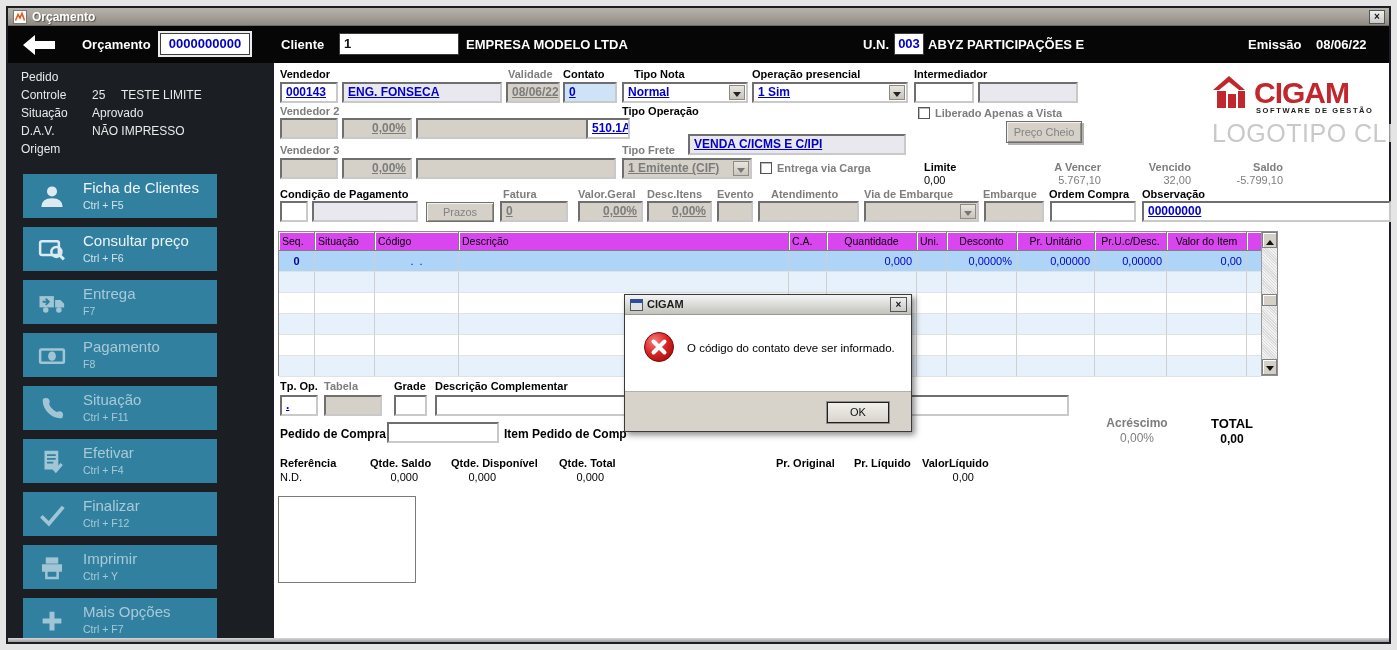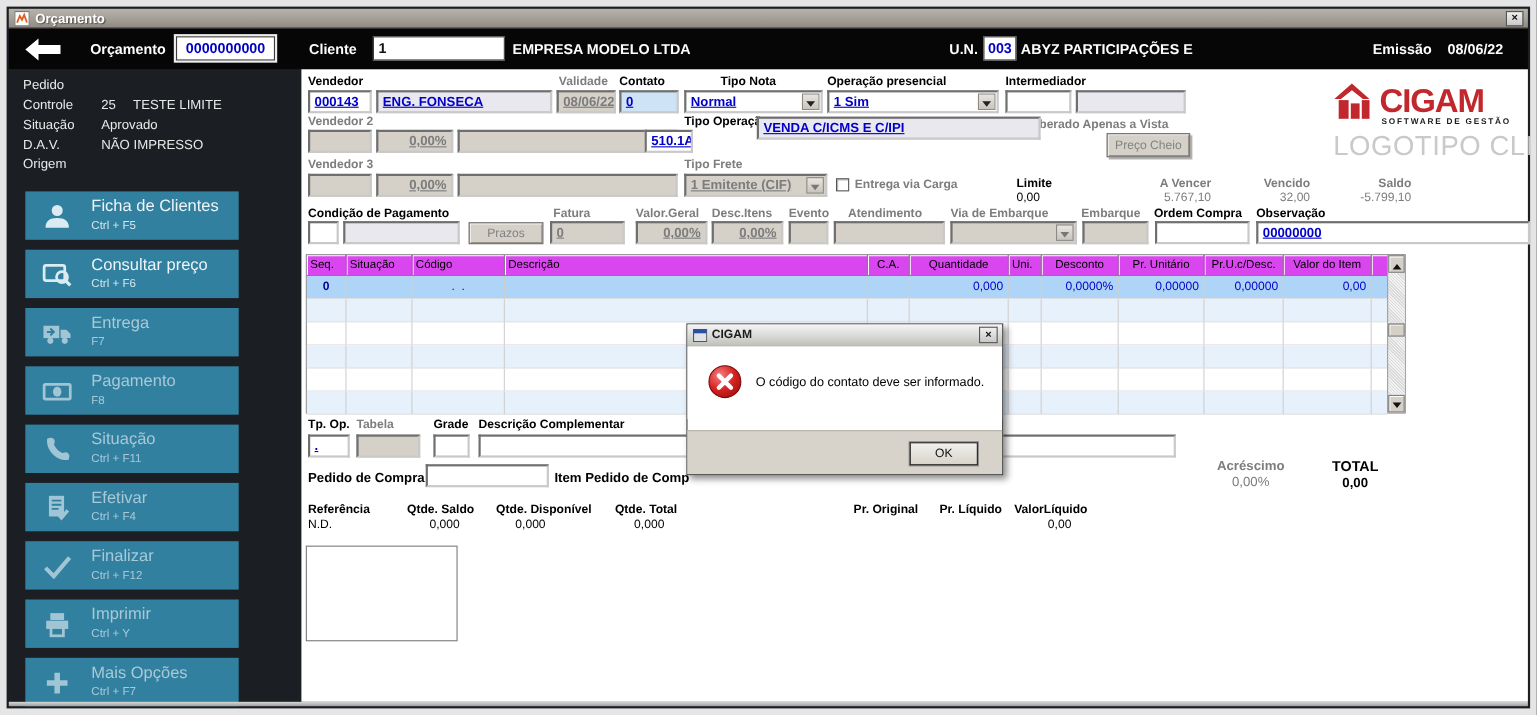--- a/index.html
+++ b/index.html
@@ -212,21 +212,21 @@
       <span class="cap">Mais Opções</span>
       <span class="sc">Ctrl + F7</span>
     </div>
   </div>
 
   <div class="content"></div>
 
   <span class="lbl" style="left:274px;top:62px">Vendedor</span>
   <span class="lbl dim" style="left:502px;top:62px">Validade</span>
   <span class="lbl" style="left:557px;top:62px">Contato</span>
-  <span class="lbl" style="left:649px;top:62px">Tipo Nota</span>
+  <span class="lbl" style="left:628px;top:62px">Tipo Nota</span>
   <span class="lbl" style="left:746px;top:62px">Operação presencial</span>
   <span class="lbl" style="left:908px;top:62px">Intermediador</span>
 
   <div class="fld" style="left:274px;top:76px;width:58px">000143</div>
   <div class="fld ro" style="left:336px;top:76px;width:160px">ENG. FONSECA</div>
   <div class="fld dis" style="left:500px;top:76px;width:54px">08/06/22</div>
   <div class="fld focus" style="left:557px;top:76px;width:54px">0</div>
   <div class="fld combo" style="left:616px;top:76px;width:126px">
     <span>Normal</span>
     <span class="caret-btn">
@@ -244,21 +244,21 @@
 
   <span class="lbl dim" style="left:274px;top:99px">Vendedor 2</span>
   <span class="lbl" style="left:616px;top:99px">Tipo Operação</span>
   <span class="chk" style="left:912px;top:101px"></span>
   <span class="lbl dim" style="left:929px;top:101px">Liberado Apenas a Vista</span>
 
   <div class="fld dis" style="left:274px;top:112px;width:58px"></div>
   <div class="fld dis rt" style="left:336px;top:112px;width:70px">0,00%</div>
   <div class="fld dis" style="left:410px;top:112px;width:200px"></div>
   <div class="fld" style="left:580px;top:112px;width:44px">510.1A</div>
-  <div class="fld ro" style="left:682px;top:100px;width:258px">VENDA C/ICMS E C/IPI</div>
+  <div class="fld ro" style="left:682px;top:128px;width:218px">VENDA C/ICMS E C/IPI</div>
   <div class="pushbtn" style="left:1000px;top:115px;width:76px;height:22px;line-height:20px;box-shadow:inset 1px 1px 0 #f4f2ee, inset -1px -1px 0 #96928a, 2px 2px 0 rgba(0,0,0,0.3)">Preço Cheio</div>
 
   <span class="lbl dim" style="left:274px;top:138px">Vendedor 3</span>
   <span class="lbl dim" style="left:616px;top:138px">Tipo Frete</span>
 
   <div class="fld dis" style="left:274px;top:152px;width:58px"></div>
   <div class="fld dis rt" style="left:336px;top:152px;width:70px">0,00%</div>
   <div class="fld dis" style="left:410px;top:152px;width:200px"></div>
   <div class="fld dis combo dis" style="left:616px;top:152px;width:130px">
     <span>1 Emitente (CIF)</span>
@@ -305,21 +305,21 @@
   <div class="fld dis" style="left:978px;top:195px;width:60px"></div>
   <div class="fld" style="left:1044px;top:195px;width:86px"></div>
   <div class="fld" style="left:1136px;top:195px;width:249px">00000000</div>
 
   <div class="grid">
     <div class="thead">
       <div class="th c0">Seq.</div>
       <div class="th c1">Situação</div>
       <div class="th c2">Código</div>
       <div class="th c3">Descrição</div>
-      <div class="th c4" style="text-align:center">C.A.</div>
+      <div class="th c4" style="text-align:left">C.A.</div>
       <div class="th c5" style="text-align:center">Quantidade</div>
       <div class="th c6">Uni.</div>
       <div class="th c7" style="text-align:center">Desconto</div>
       <div class="th c8" style="text-align:center">Pr. Unitário</div>
       <div class="th c9" style="text-align:center">Pr.U.c/Desc.</div>
       <div class="th c10" style="text-align:center">Valor do Item</div>
       <div class="th cf"></div>
     </div>
 
     <div class="trow r-sel" style="top:19px">

